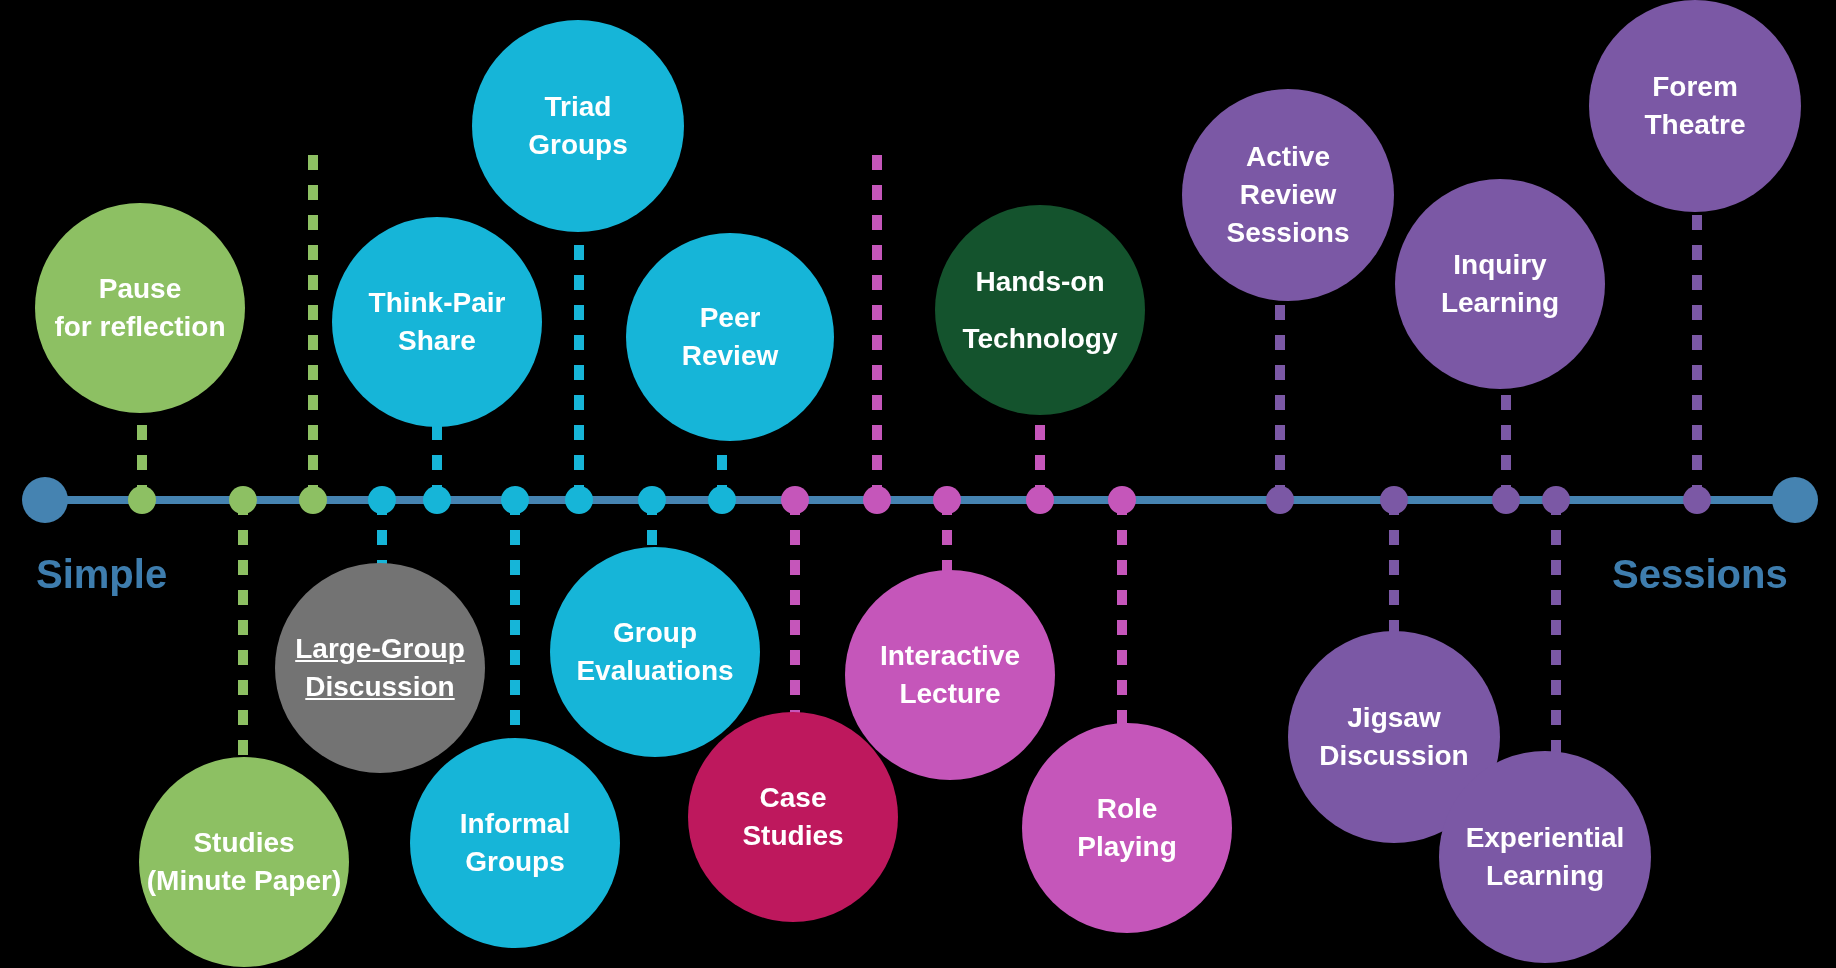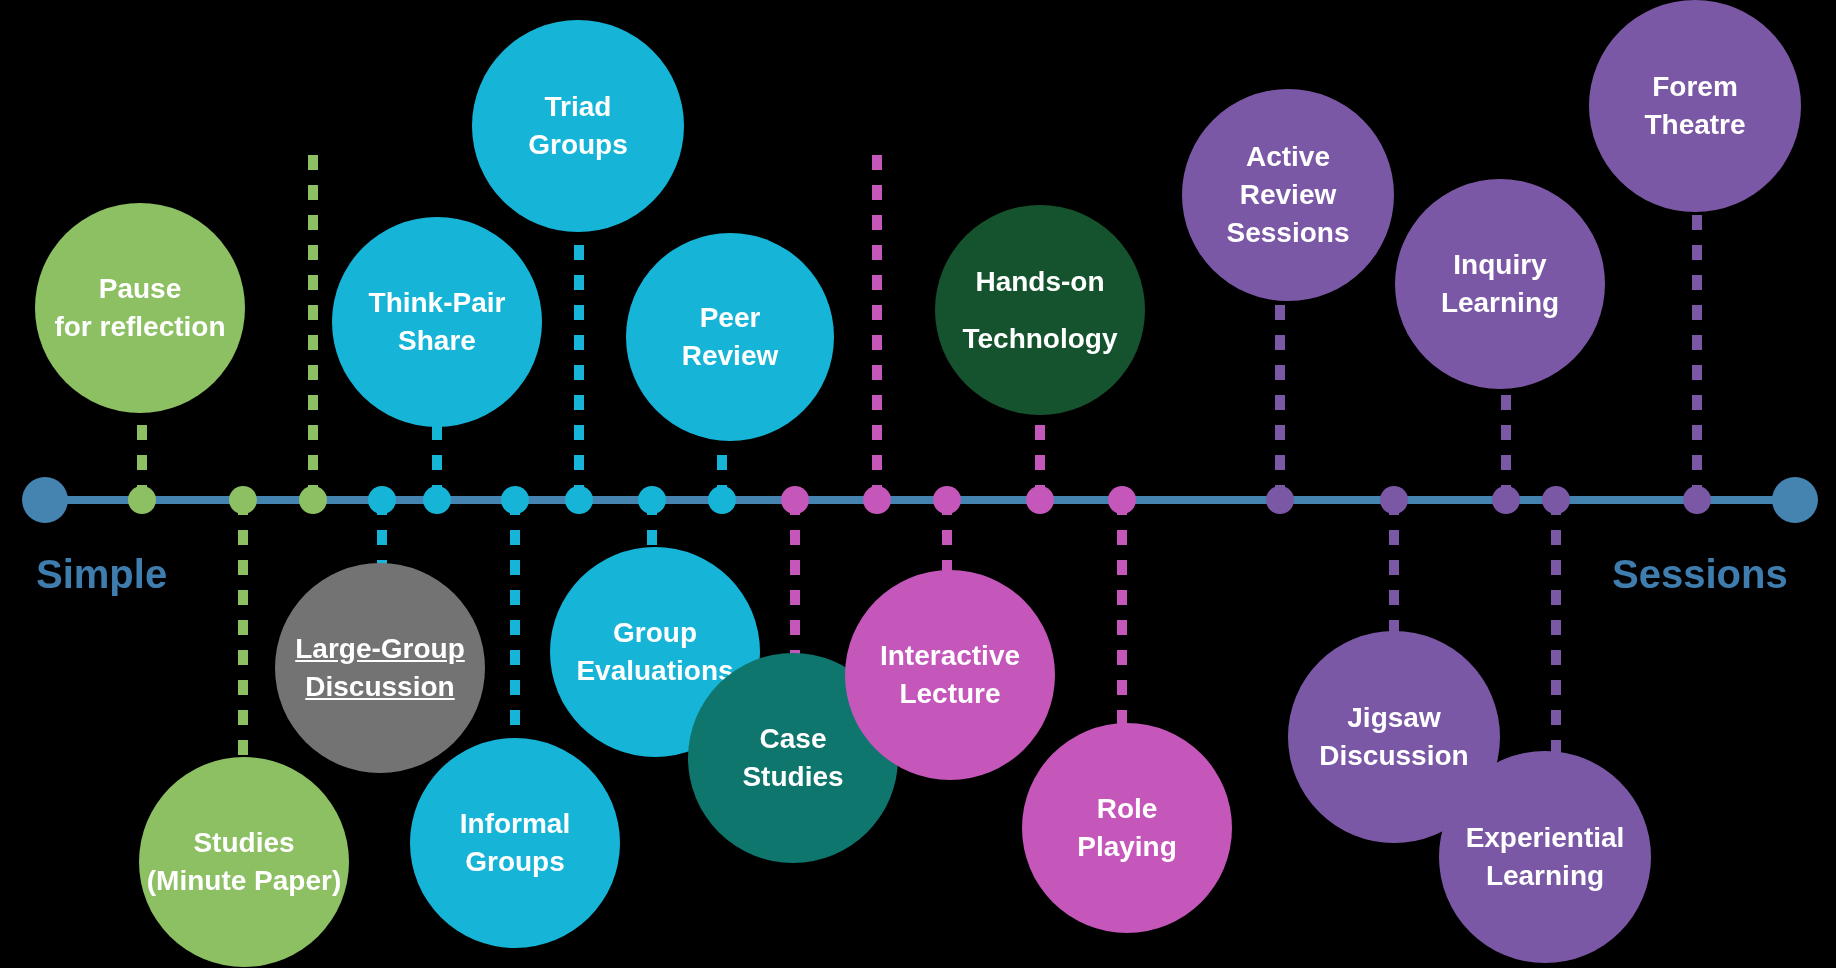--- a/index.html
+++ b/index.html
@@ -102,21 +102,21 @@
         <div>Discussion</div>
       </div>
       <div class="bubble" style="left: 410px; top: 738px; height: 210px; width: 210px; background: rgb(22, 181, 216);">
         <div>Informal</div>
         <div>Groups</div>
       </div>
       <div class="bubble" style="left: 550px; top: 547px; height: 210px; width: 210px; background: rgb(22, 181, 216);">
         <div>Group</div>
         <div>Evaluations</div>
       </div>
-      <div class="bubble" style="left: 688px; top: 653px; height: 210px; width: 210px; background: #0f766e;">
+      <div class="bubble" style="left: 688px; top: 712px; height: 210px; width: 210px; background: #be185d;">
         <div>Case</div>
         <div>Studies</div>
       </div>
       <div class="bubble" style="left: 1022px; top: 723px; height: 210px; width: 210px; background: rgb(197, 86, 186);">
         <div>Role</div>
         <div>Playing</div>
       </div>
       <div class="bubble" style="left: 845px; top: 570px; height: 210px; width: 210px; background: rgb(197, 86, 186);">
         <div>Interactive</div>
         <div>Lecture</div>

